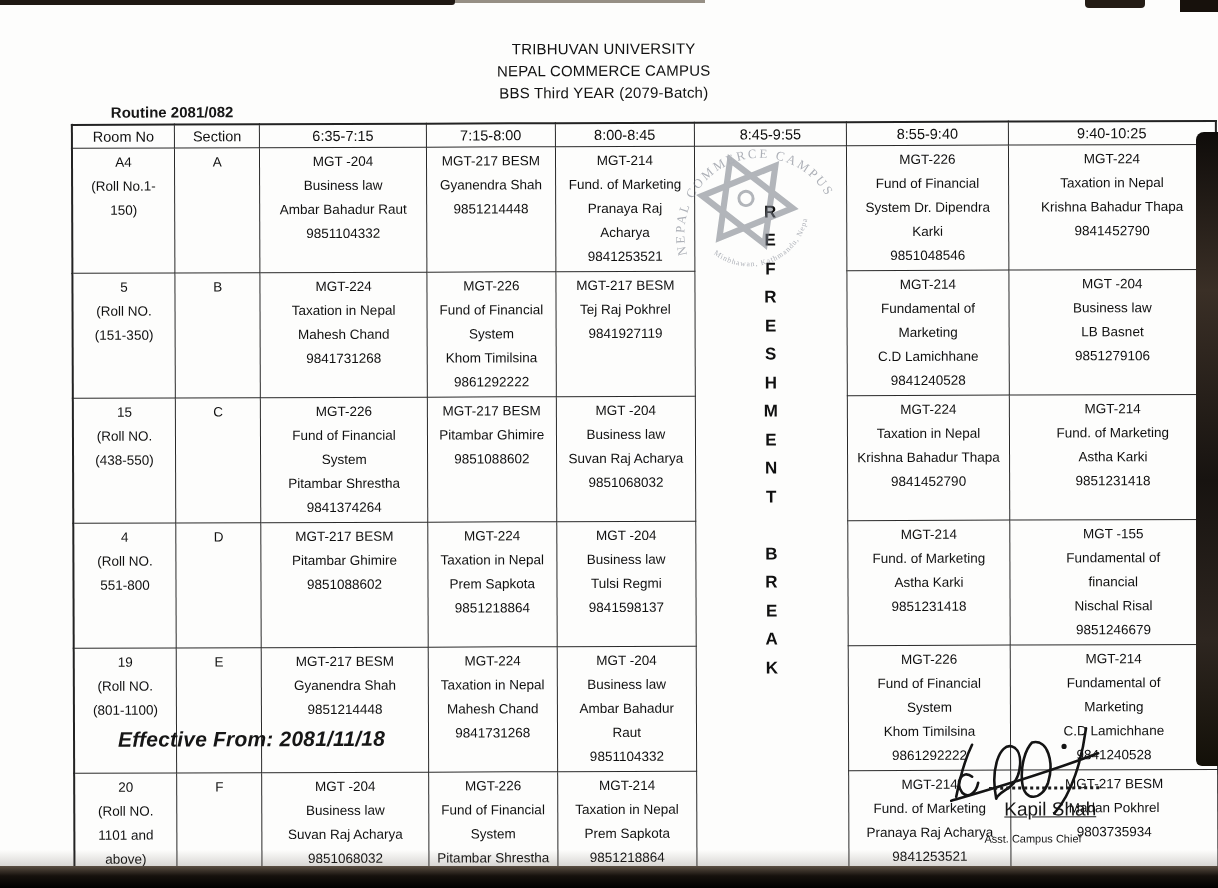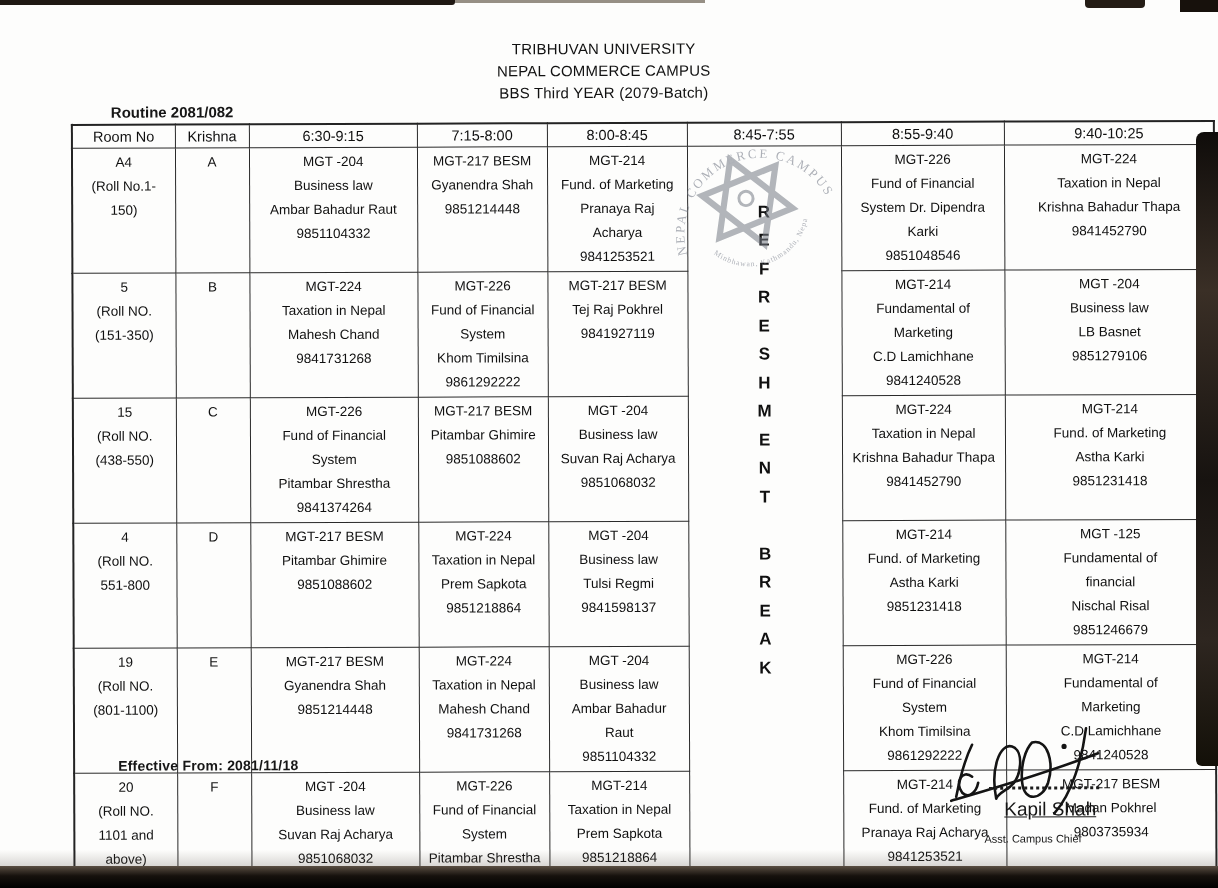--- a/index.html
+++ b/index.html
@@ -13,31 +13,31 @@
   
   .titles { position:absolute; top:38px; left:0; right:8px; text-align:center;
     font-size:15px; line-height:22px; letter-spacing:.2px; color:#111; }
   .routine-label { position:absolute; left:112px; top:102px; font-size:15px; font-weight:700; }
 
   
   table.routine { position:absolute; left:72px; top:122px; border-collapse:collapse;
     table-layout:fixed; border:2px solid #232323; }
   th, td { border:1.5px solid #2a2a2a; }
   thead tr { height:23px; }
-  th { font-weight:400; font-size:14.5px; padding:1px 12px; text-align:center; color:#0f0f0f; }
+  th { font-weight:400; font-size:14.5px; padding:1px 18px; text-align:center; color:#0f0f0f; }
   td { vertical-align:top; text-align:center; font-size:13.5px; line-height:24px;
     padding:2px 3px; white-space:pre-line; color:#101010; }
   tbody tr:nth-child(1){height:93px;} tbody tr:nth-child(2){height:99px;}
   tbody tr:nth-child(3){height:102px;} tbody tr:nth-child(4){height:104px;}
   tbody tr:nth-child(5){height:99px;} tbody tr:nth-child(6){height:99px;}
   td.break-cell { font-weight:700; font-size:17px; line-height:28.5px;
     padding-top:52px; letter-spacing:1px; white-space:pre-line; }
 
   
-  .effective { position:absolute; left:117px; top:756px; font-size:14px; font-weight:700; letter-spacing:.2px; }
+  .effective { position:absolute; left:117px; top:726px; font-size:21px; font-weight:700; letter-spacing:.2px;font-style:italic; }
   .dotted-line { position:absolute; left:988px; top:772px; width:110px; height:16px;
     border-bottom:3px dotted #1d1d1d; }
   .sig-name { position:absolute; left:1003px; top:800px; font-size:19px;text-decoration:underline; }
   .sig-title { position:absolute; left:983px; top:834px; font-size:11px; }
 
   
   .stamp { position:absolute; left:650px; top:118px; opacity:.55;
     transform:rotate(-22deg); pointer-events:none; }
 
   
@@ -77,25 +77,25 @@
         <col style="width:168px">
         <col style="width:130px">
       <col style="width:140px">
         <col style="width:154px">
         <col style="width:163px">
         <col style="width:210px">
     </colgroup>
     <thead>
       <tr>
         <th>Room No</th>
-        <th>Krishna</th>
-        <th>6:30-9:15</th>
+        <th>Section</th>
+        <th>6:35-7:15</th>
         <th>7:15-8:00</th>
         <th>8:00-8:45</th>
-        <th>8:45-7:55</th>
+        <th>8:45-9:55</th>
         <th>8:55-9:40</th>
         <th>9:40-10:25</th>
       </tr>
     </thead>
     <tbody>
       <tr>
         <td>A4
 (Roll No.1-
 150)</td>
         <td>A</td>
@@ -204,21 +204,21 @@
 Prem Sapkota
 9851218864</td>
         <td>MGT -204
 Business law
 Tulsi Regmi
 9841598137</td>
         <td>MGT-214
 Fund. of Marketing
 Astha Karki
 9851231418</td>
-        <td>MGT -125
+        <td>MGT -155
 Fundamental of
 financial
 Nischal Risal
 9851246679</td>
       </tr>
       <tr>
         <td>19
 (Roll NO.
 (801-1100)</td>
         <td>E</td>

